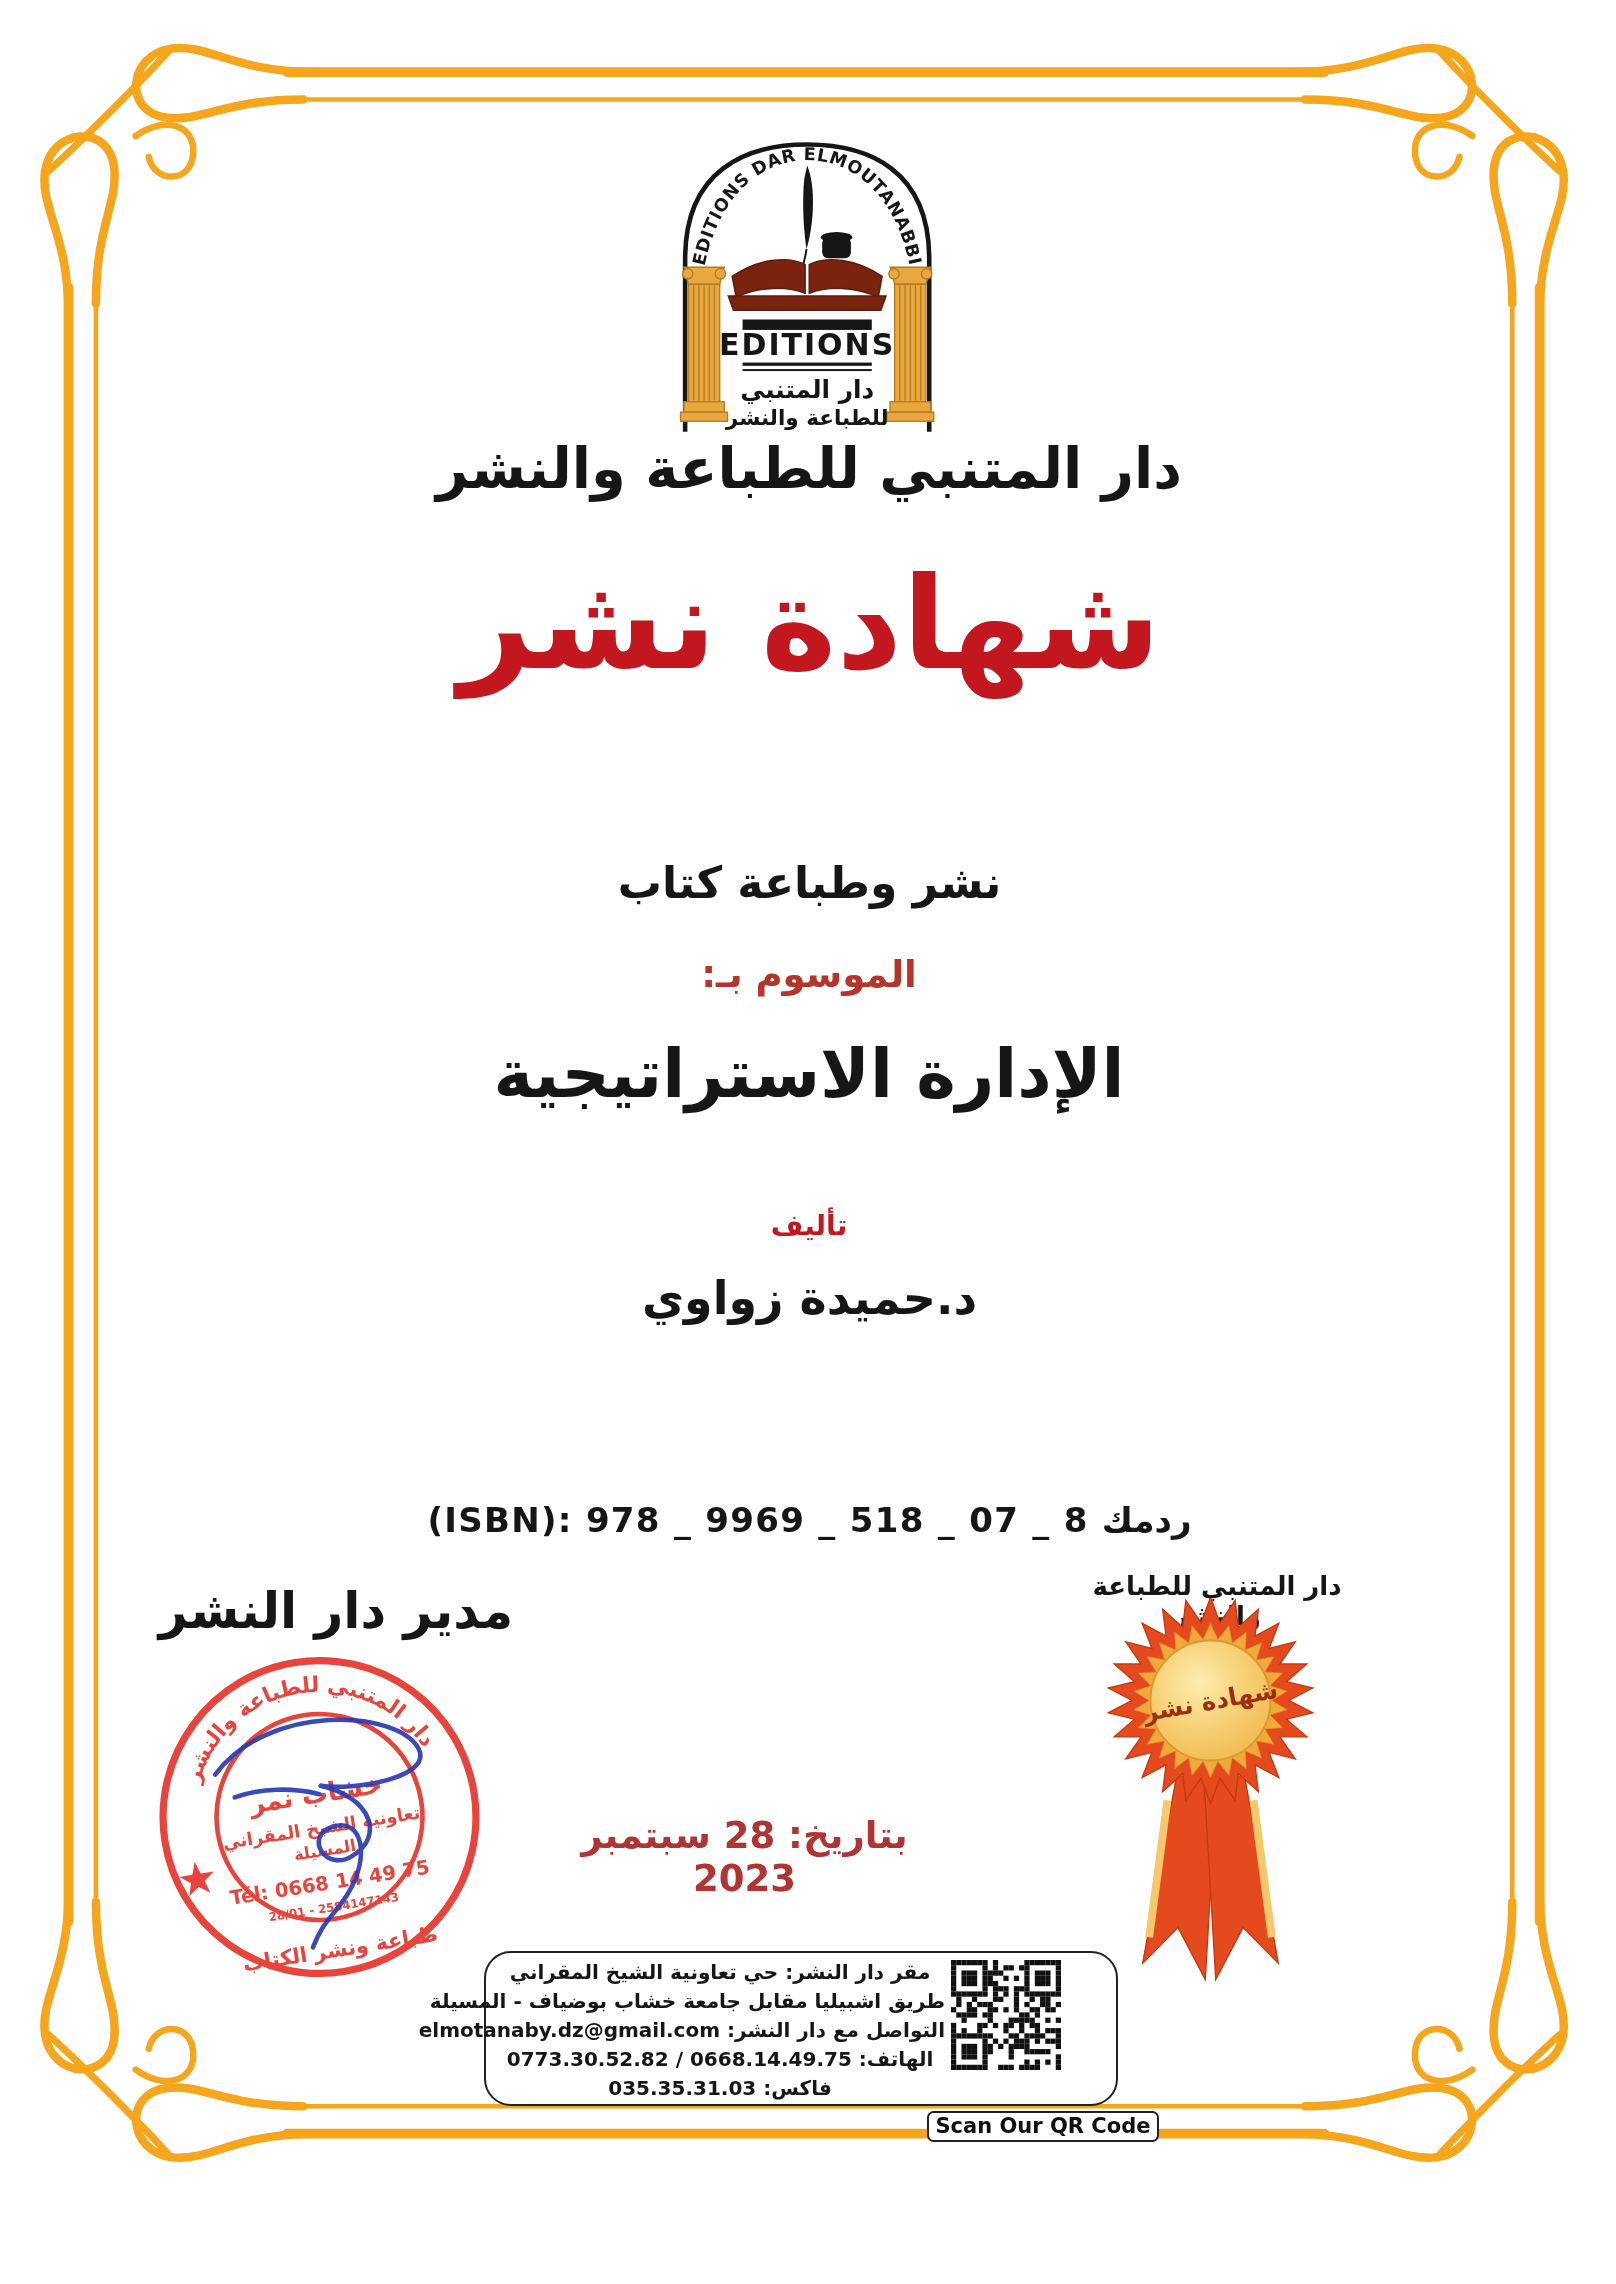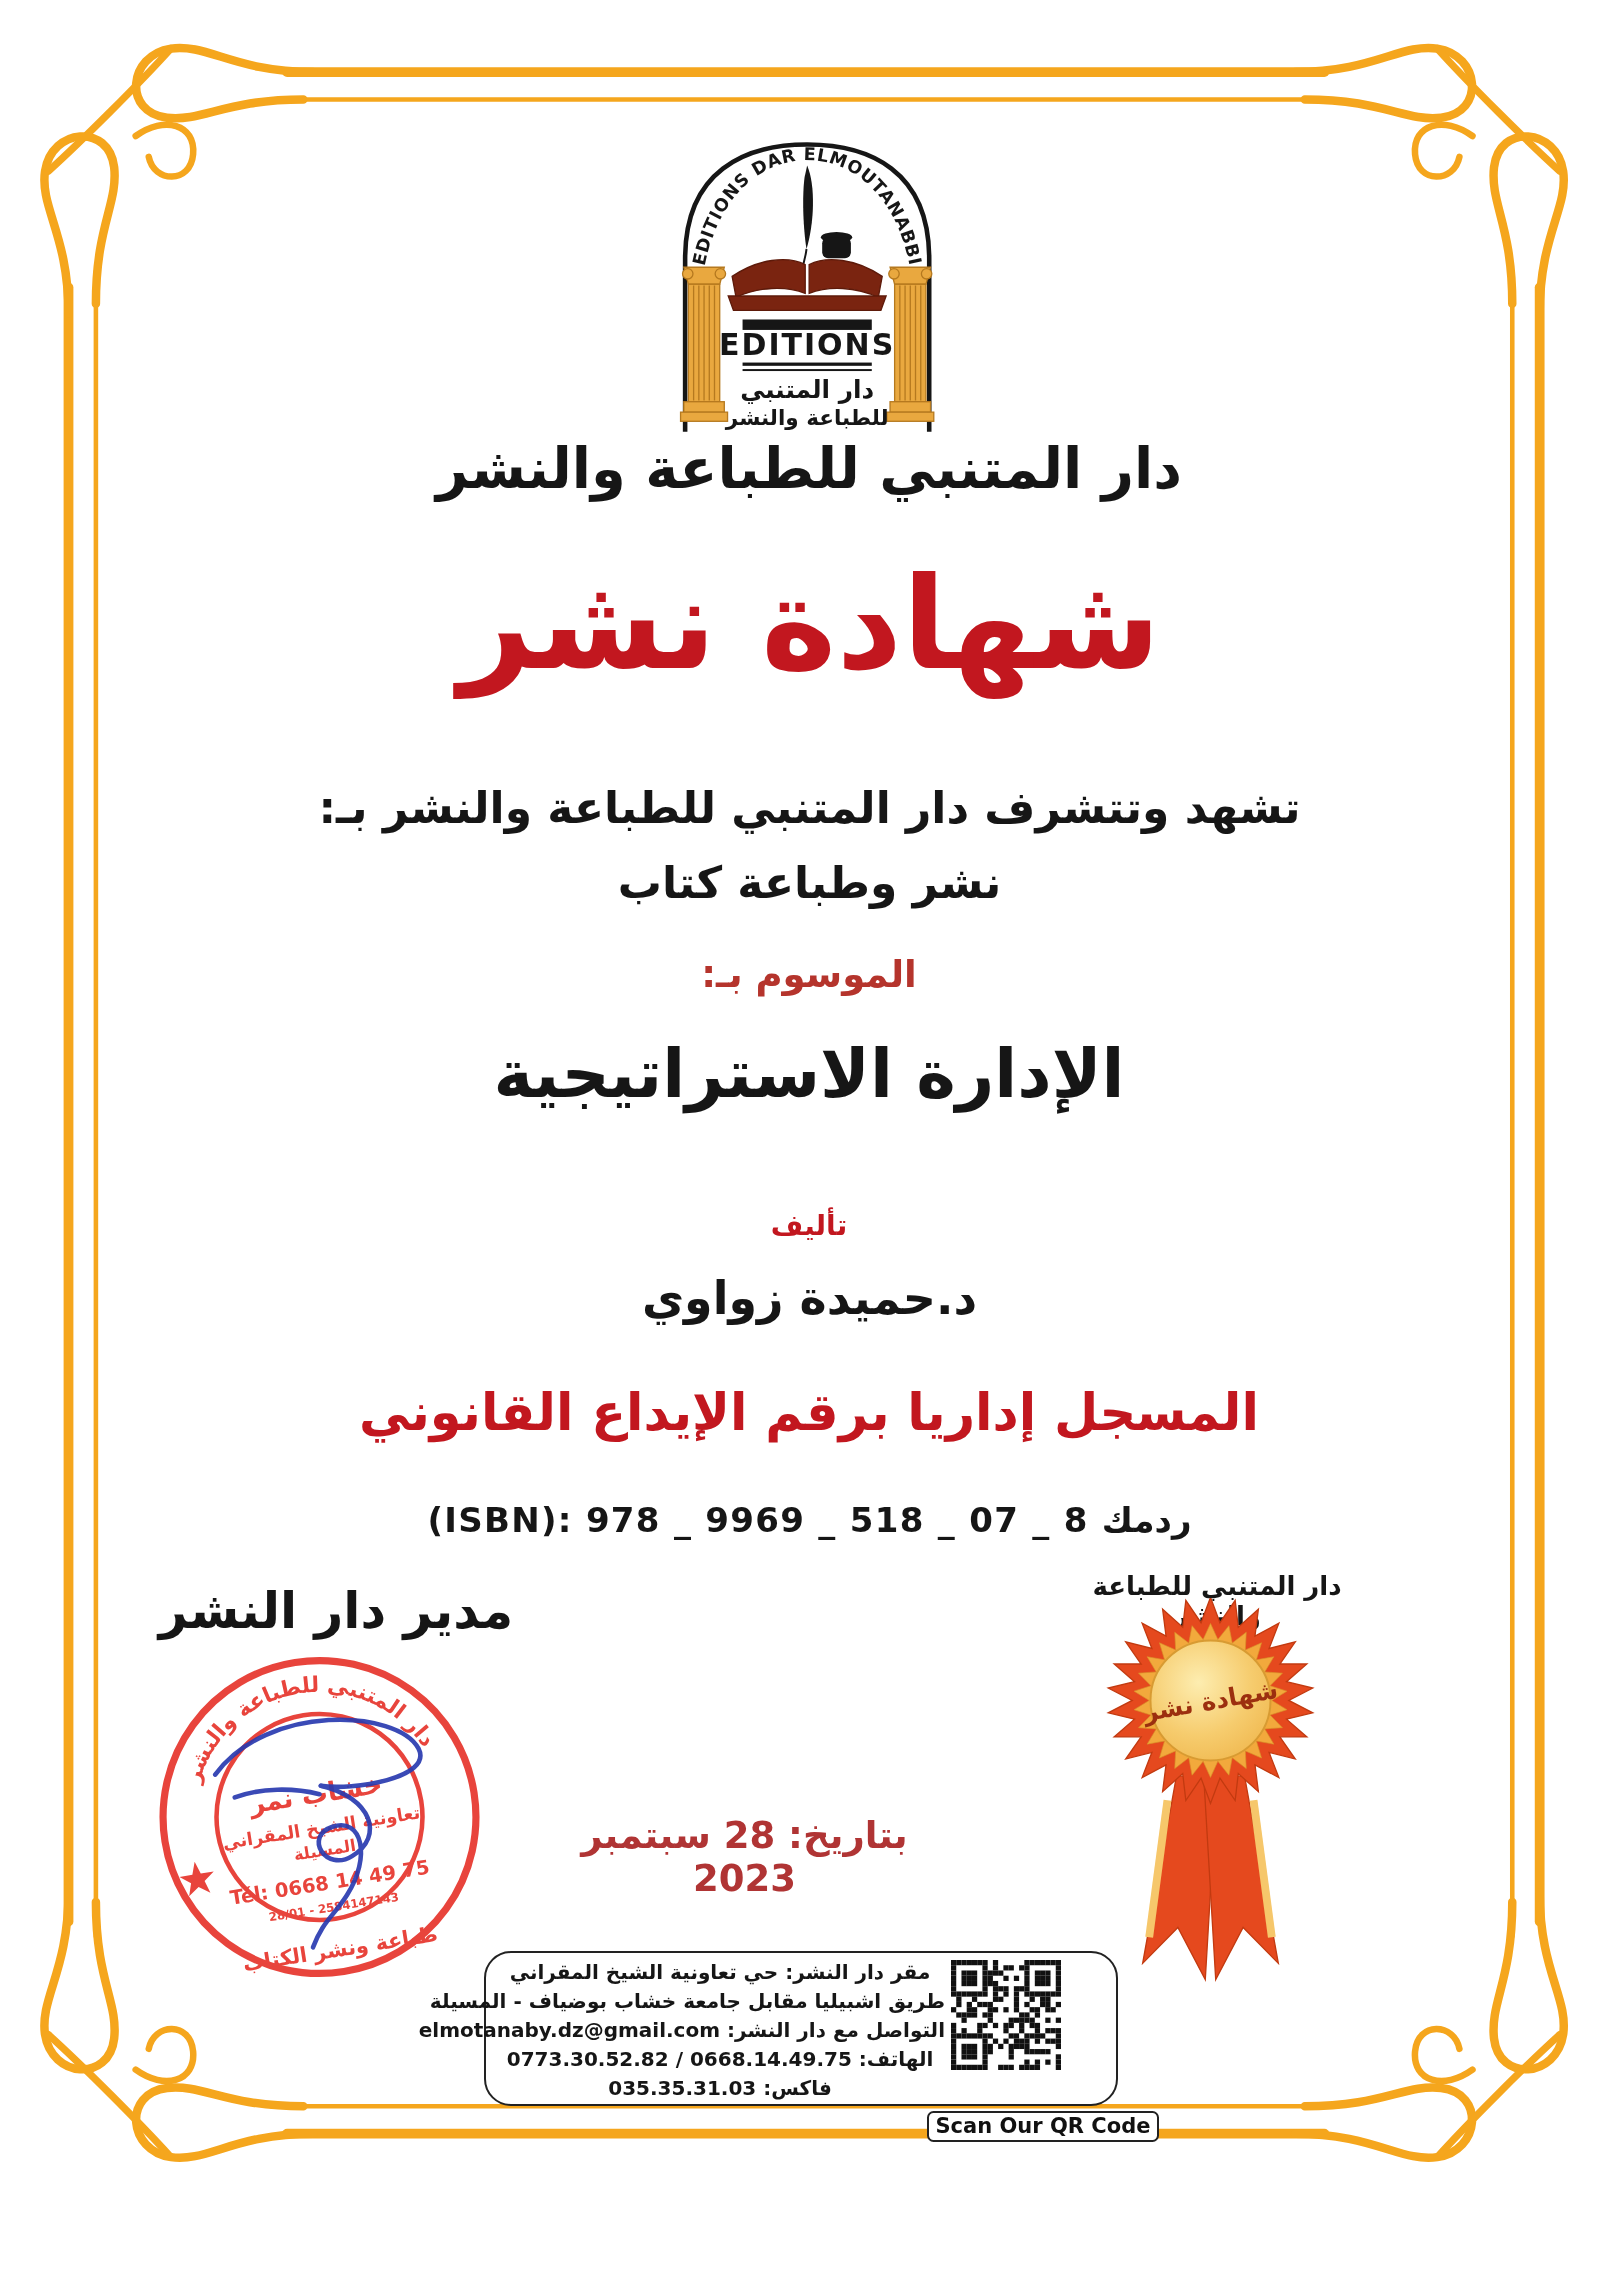--- a/index.html
+++ b/index.html
@@ -116,33 +116,31 @@
     <rect x="128" y="374" width="198" height="3" fill="#161616"></rect>
 
     <text x="227" y="418" font-size="38" font-weight="bold" fill="#161616" text-anchor="middle" direction="rtl">دار المتنبي</text>
     <text x="227" y="460" font-size="33" font-weight="bold" fill="#161616" text-anchor="middle" direction="rtl">للطباعة والنشر</text>
   </svg>
 
   <div class="abs ar" style="left:287px;top:436px;width:1044px;font-size:56px;">دار المتنبي للطباعة والنشر</div>
 
   <div class="abs ar red" style="left:418px;top:547px;width:783px;font-size:128px;line-height:1.2;">شهادة نشر</div>
 
-  <div class="abs ar" style="left:222px;top:782px;width:1175px;font-size:44px;">تشهد وتتشرف دار المتنبي للطباعة والنشر بـ:</div>
 
   <div class="abs ar" style="left:418px;top:857px;width:783px;font-size:44px;">نشر وطباعة كتاب</div>
 
   <div class="abs ar" style="left:548px;top:953px;width:522px;font-size:37px;color:#B5342C;">الموسوم بـ:</div>
 
   <div class="abs ar" style="left:287px;top:1035px;width:1044px;font-size:67px;font-weight:900;">الإدارة الاستراتيجية</div>
 
   <div class="abs ar red" style="left:613px;top:1209px;width:392px;font-size:28px;">تأليف</div>
 
   <div class="abs ar" style="left:483px;top:1271px;width:653px;font-size:46px;">د.حميدة زواوي</div>
 
-  <div class="abs ar red" style="left:352px;top:1383px;width:914px;font-size:51px;">المسجل إداريا برقم الإيداع القانوني</div>
 
   <div class="abs ar ltr" style="left:418px;top:1500px;width:783px;font-size:34px;letter-spacing:1.3px;direction:ltr;">(ISBN): 978 _ 9969 _ 518 _ 07 _ 8 ردمك</div>
 
   <div class="abs ar" style="left:147px;top:1582px;width:378px;font-size:50px;">مدير دار النشر</div>
 
   <svg class="abs" style="left:137px;top:1641px" width="365" height="352" viewBox="0 0 560 540">
     <g transform="rotate(-9 280 270)">
       <circle cx="280" cy="270" r="240" fill="none" stroke="var(--stamp-red)" stroke-width="11"></circle>
       <circle cx="280" cy="270" r="158" fill="none" stroke="var(--stamp-red)" stroke-width="7"></circle>
       <defs>

